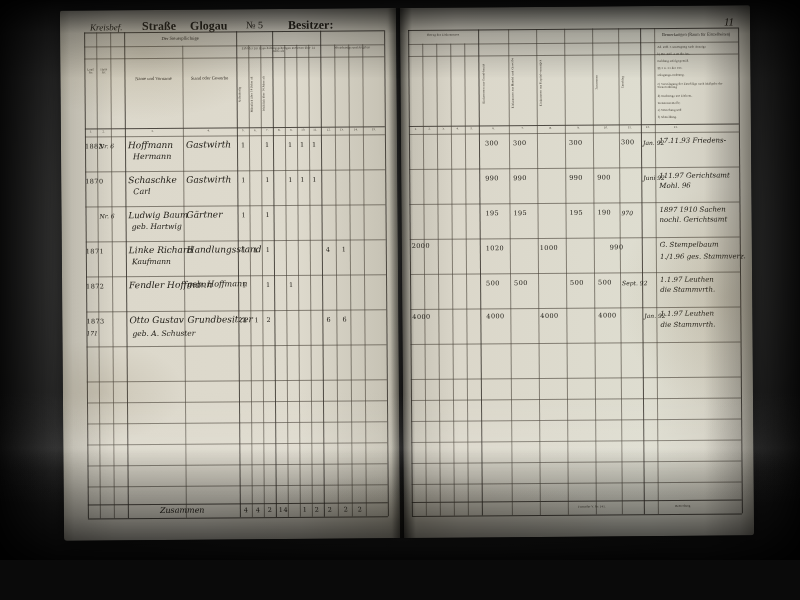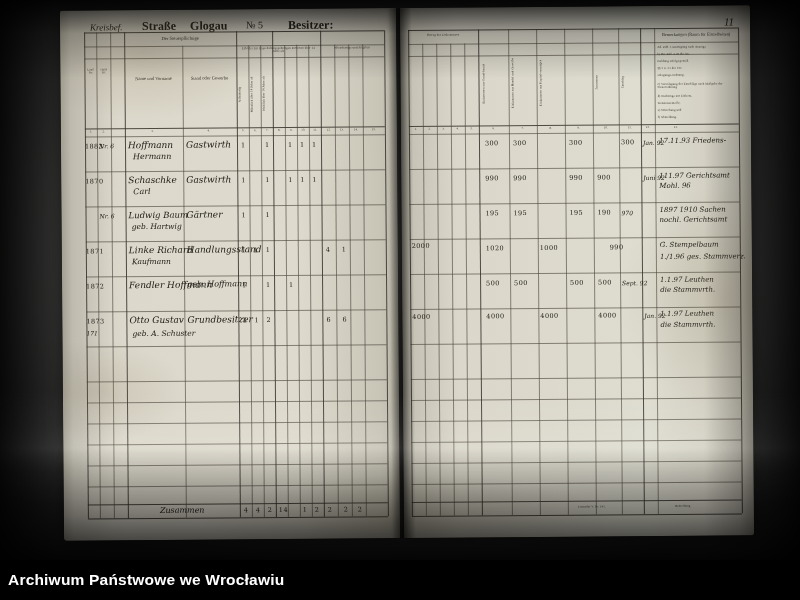--- a/index.html
+++ b/index.html
@@ -497,17 +497,14 @@
 
       <div class="gutter"></div>
       <div class="stains"></div>
       <div class="softness"></div>
     </div>
 
     <div class="light-bands"></div>
     <div class="table-surface"></div>
   </div>
 
-  <div class="watermark-bar">
-    <span class="watermark-text">Archiwum Państwowe we Wrocławiu</span>
-  </div>
 
 </div>
 
 </body></html>

